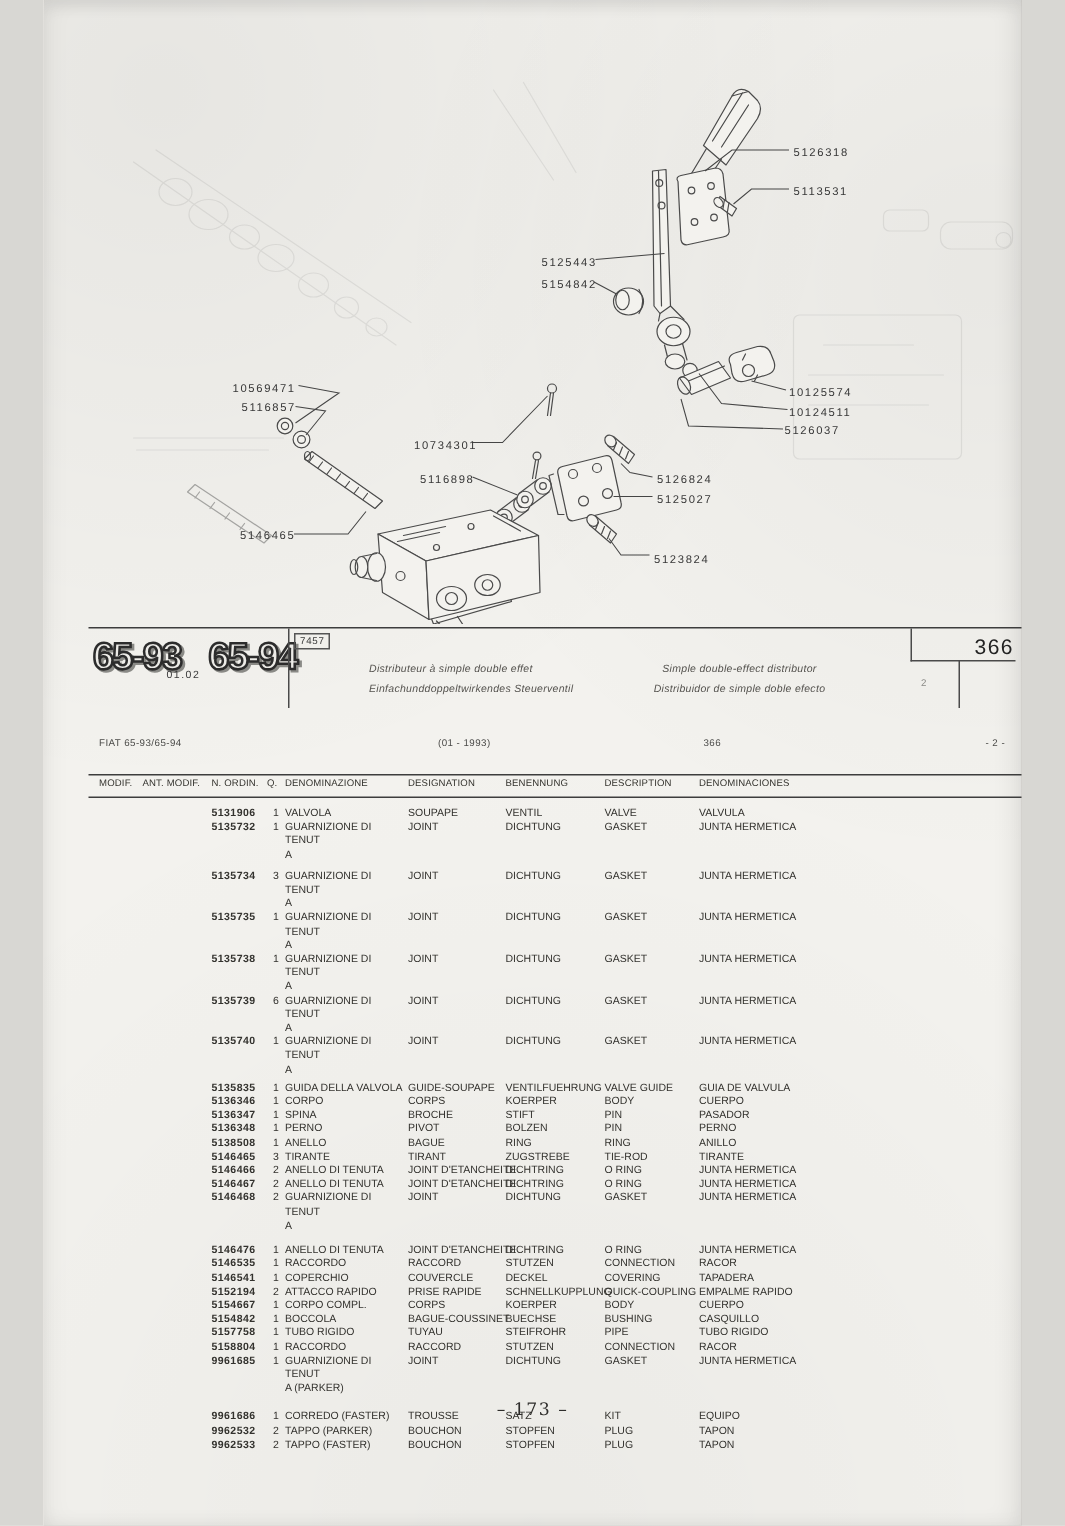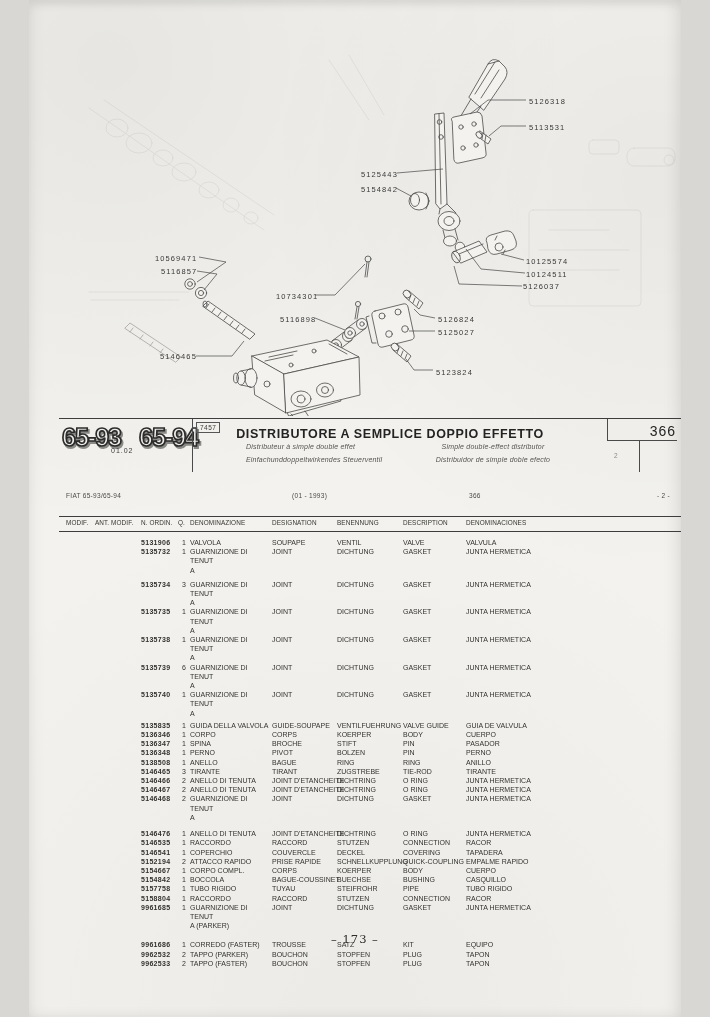--- a/index.html
+++ b/index.html
@@ -230,21 +230,20 @@
     <text class="badge-sh" x="4.5" y="26.5">65-93</text>
     <text class="badge-main" x="3" y="25">65-93</text>
     <text class="badge-sh" x="81.5" y="26.5">65-94</text>
     <text class="badge-main" x="80" y="25">65-94</text>
   </svg>
   <div class="abs date-code" style="left:82px; top:447px;">01.02</div>
 
   <div class="vline" style="left:163px; top:419px; height:53px;"></div>
   <div class="abs code-box" style="left:167px; top:422px;">7457</div>
 
-  <div class="abs main-title" style="left:205px; top:427px; width:312px;">DISTRIBUTORE A SEMPLICE DOPPIO EFFETTO</div>
   <div class="abs sub" style="left:217px; top:443px;">Distributeur à simple double effet</div>
   <div class="abs sub" style="left:217px; top:456px;">Einfachunddoppeltwirkendes Steuerventil</div>
   <div class="abs sub" style="left:388px; top:443px; width:152px; text-align:center;">Simple double-effect distributor</div>
   <div class="abs sub" style="left:388px; top:456px; width:152px; text-align:center;">Distribuidor de simple doble efecto</div>
 
   <div class="abs tbl-num" style="left:595px; top:423px; width:52px; text-align:right;">366</div>
   <div class="vline" style="left:578px; top:419px; height:22px;"></div>
   <div class="hline" style="left:578px; top:440px; width:70px;"></div>
   <div class="vline" style="left:610px; top:440px; height:32px;"></div>
   <div class="abs sheet-num" style="left:585px; top:452px;">2</div>

